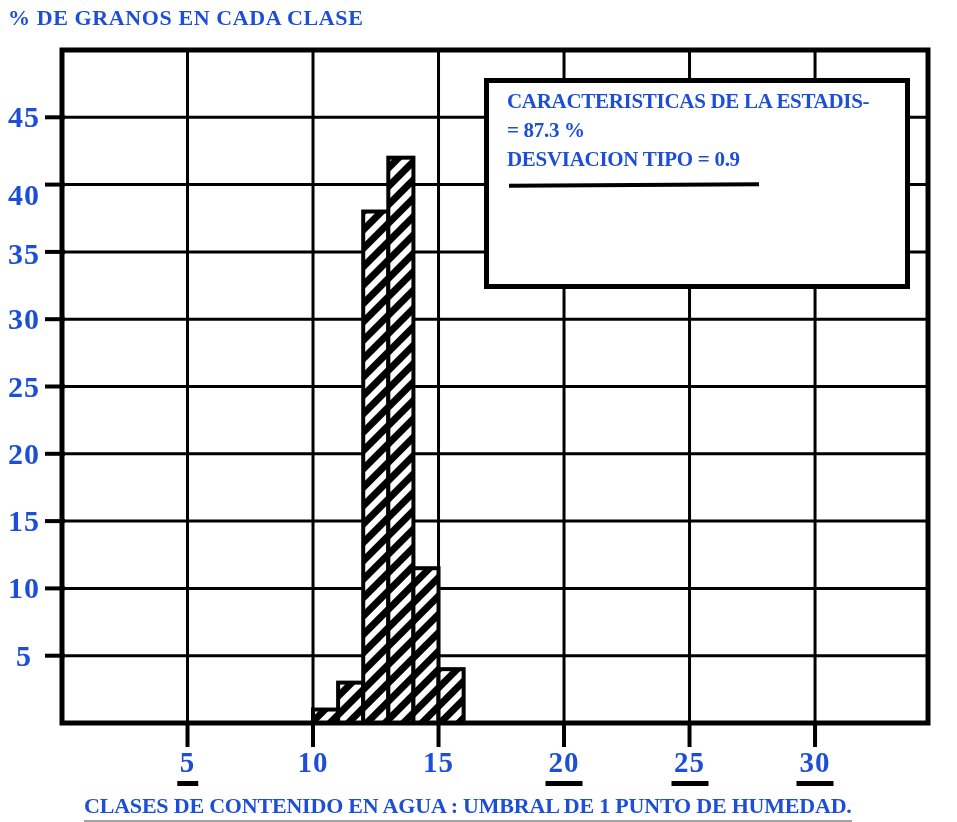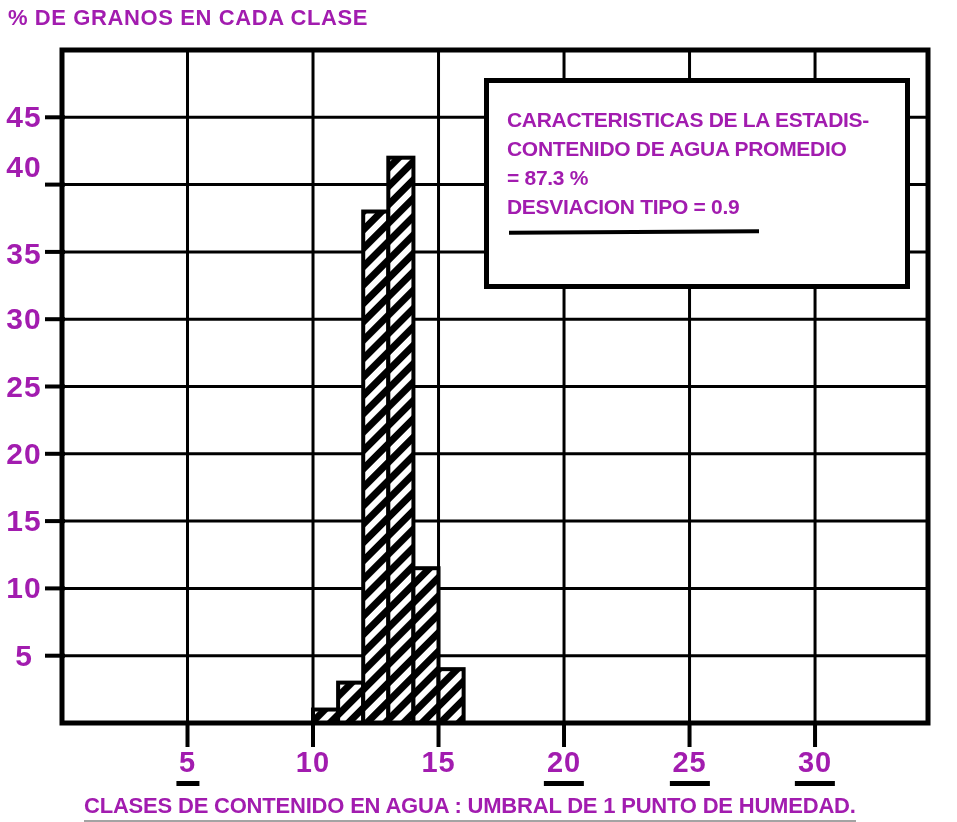--- a/index.html
+++ b/index.html
@@ -1,19 +1,19 @@
 <!DOCTYPE html>
 <html><head>
 <meta charset="utf-8">
 <style>
   html,body{margin:0;padding:0;background:#fff;}
   .page{
     position:relative;width:957px;height:822px;background:#fff;
-    font-family:Liberation Sans, sans-serif;
-    font-weight:bold;color:#a21caf;overflow:hidden;
+    font-family:Liberation Serif, serif;
+    font-weight:bold;color:#1d4ed8;overflow:hidden;
   }
   .chart-title{
     position:absolute;left:8px;top:5px;
     font-size:22px;letter-spacing:0.6px;white-space:nowrap;
   }
   #plot-svg{position:absolute;left:0;top:0;width:957px;height:822px;}
   .y-tick-label{
     position:absolute;width:48px;text-align:center;
     font-size:30px;letter-spacing:1px;line-height:1;
     transform:translateY(-50%);
@@ -21,21 +21,21 @@
   .x-tick-label{
     position:absolute;top:748px;
     font-size:29px;letter-spacing:1px;line-height:1;
     transform:translateX(-50%);
   }
   .x-tick-label span{display:inline-block;padding:0 3px 4px 3px;}
   .x-tick-label.underlined span{border-bottom:5px solid #000;}
   .legend{
     position:absolute;left:484px;top:78px;width:426px;height:211px;
     box-sizing:border-box;background:#fff;border:5px solid #000;
-    padding:22px 8px 0 18px;z-index:5;
+    padding:4px 8px 0 18px;z-index:5;
   }
   .legend-line{
     font-size:21px;line-height:29px;letter-spacing:-0.3px;white-space:nowrap;
   }
   .legend-underline{
     width:250px;height:0;border-bottom:4px solid #000;
     margin:9px 0 0 2px;transform:rotate(-0.4deg);
   }
   .x-caption{
     position:absolute;left:84px;top:793px;z-index:4;
@@ -97,35 +97,34 @@
     </svg>
 
   <div id="y-tick-labels">
       <div class="y-tick-label" style="left: 0px; top: 655.7px;">5</div>
       <div class="y-tick-label" style="left: 0px; top: 588.4px;">10</div>
       <div class="y-tick-label" style="left: 0px; top: 521.1px;">15</div>
       <div class="y-tick-label" style="left: 0px; top: 453.8px;">20</div>
       <div class="y-tick-label" style="left: 0px; top: 386.5px;">25</div>
       <div class="y-tick-label" style="left: 0px; top: 319.2px;">30</div>
       <div class="y-tick-label" style="left: 0px; top: 254px;">35</div>
-      <div class="y-tick-label" style="left: 0px; top: 167px;">40</div>
+      <div class="y-tick-label" style="left: 0px; top: 195px;">40</div>
       <div class="y-tick-label" style="left: 0px; top: 117.3px;">45</div>
     </div>
   <div id="x-tick-labels">
       <div class="x-tick-label underlined" style="left: 187.507px;"><span>5</span></div>
       <div class="x-tick-label" style="left: 313.014px;"><span>10</span></div>
       <div class="x-tick-label" style="left: 438.522px;"><span>15</span></div>
       <div class="x-tick-label underlined" style="left: 564.029px;"><span>20</span></div>
       <div class="x-tick-label underlined" style="left: 689.536px;"><span>25</span></div>
       <div class="x-tick-label underlined" style="left: 815.043px;"><span>30</span></div>
     </div>
 
   <div class="legend">
     <div class="legend-line">CARACTERISTICAS DE LA ESTADIS-</div>
-    <div class="legend-line">CONTENIDO DE AGUA PROMEDIO</div>
     <div class="legend-line">= 87.3 %</div>
     <div class="legend-line">DESVIACION TIPO = 0.9</div>
     <div class="legend-underline"></div>
   </div>
 
   <div class="x-caption">CLASES DE CONTENIDO EN AGUA : UMBRAL DE 1 PUNTO DE HUMEDAD.</div>
 
 </div>
 
 </body></html>

